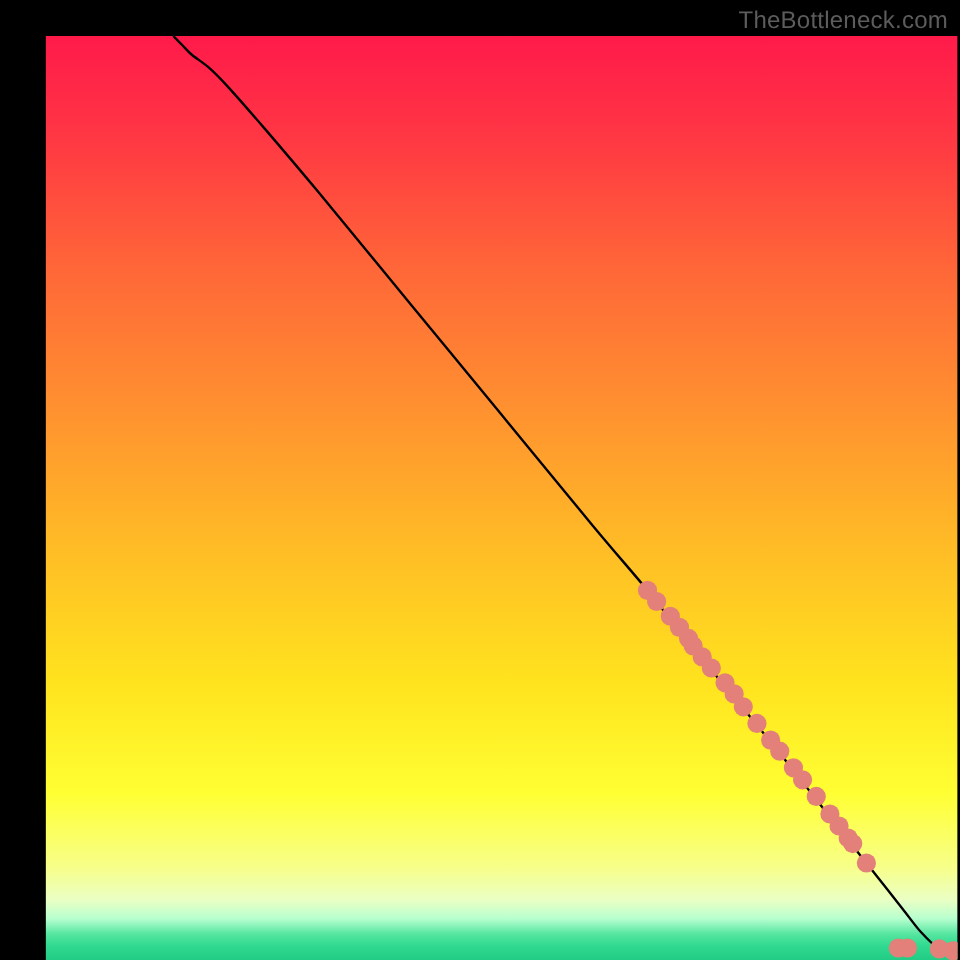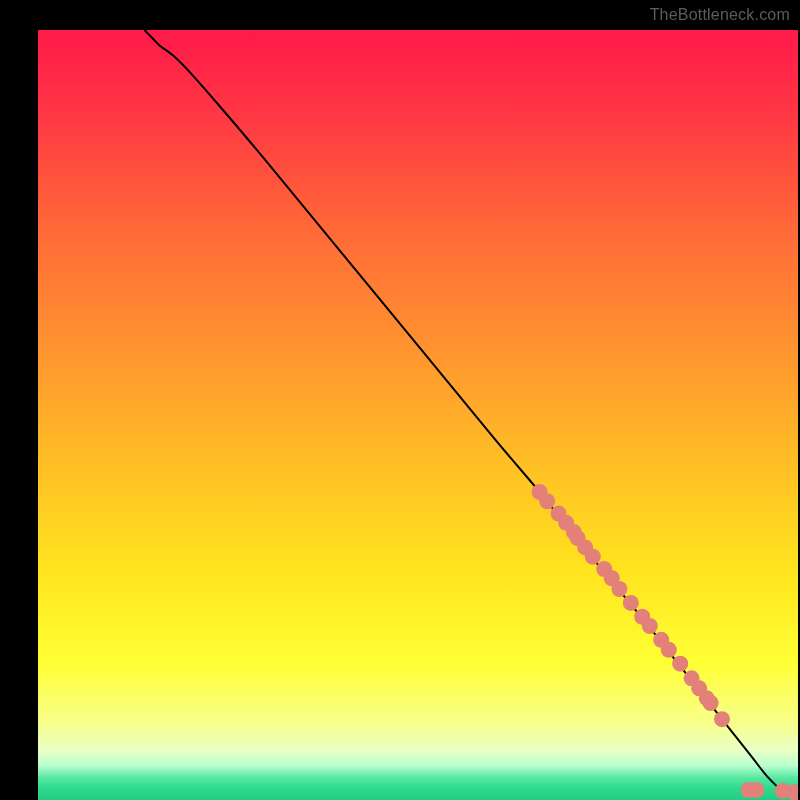--- a/index.html
+++ b/index.html
@@ -13,21 +13,21 @@
   }
   .wrap {
     position: relative;
     width: 800px;
     height: 800px;
   }
   .attribution {
     position: absolute;
     top: 6px;
     right: 10px;
-    font-size: 16px;
+    font-size: 20px;
     color: #5c5c5c;
     letter-spacing: 0.2px;
     font-weight: 400;
   }
   .chart-area {
     position: absolute;
     left: 38px;
     top: 30px;
     width: 760px;
     height: 770px;

